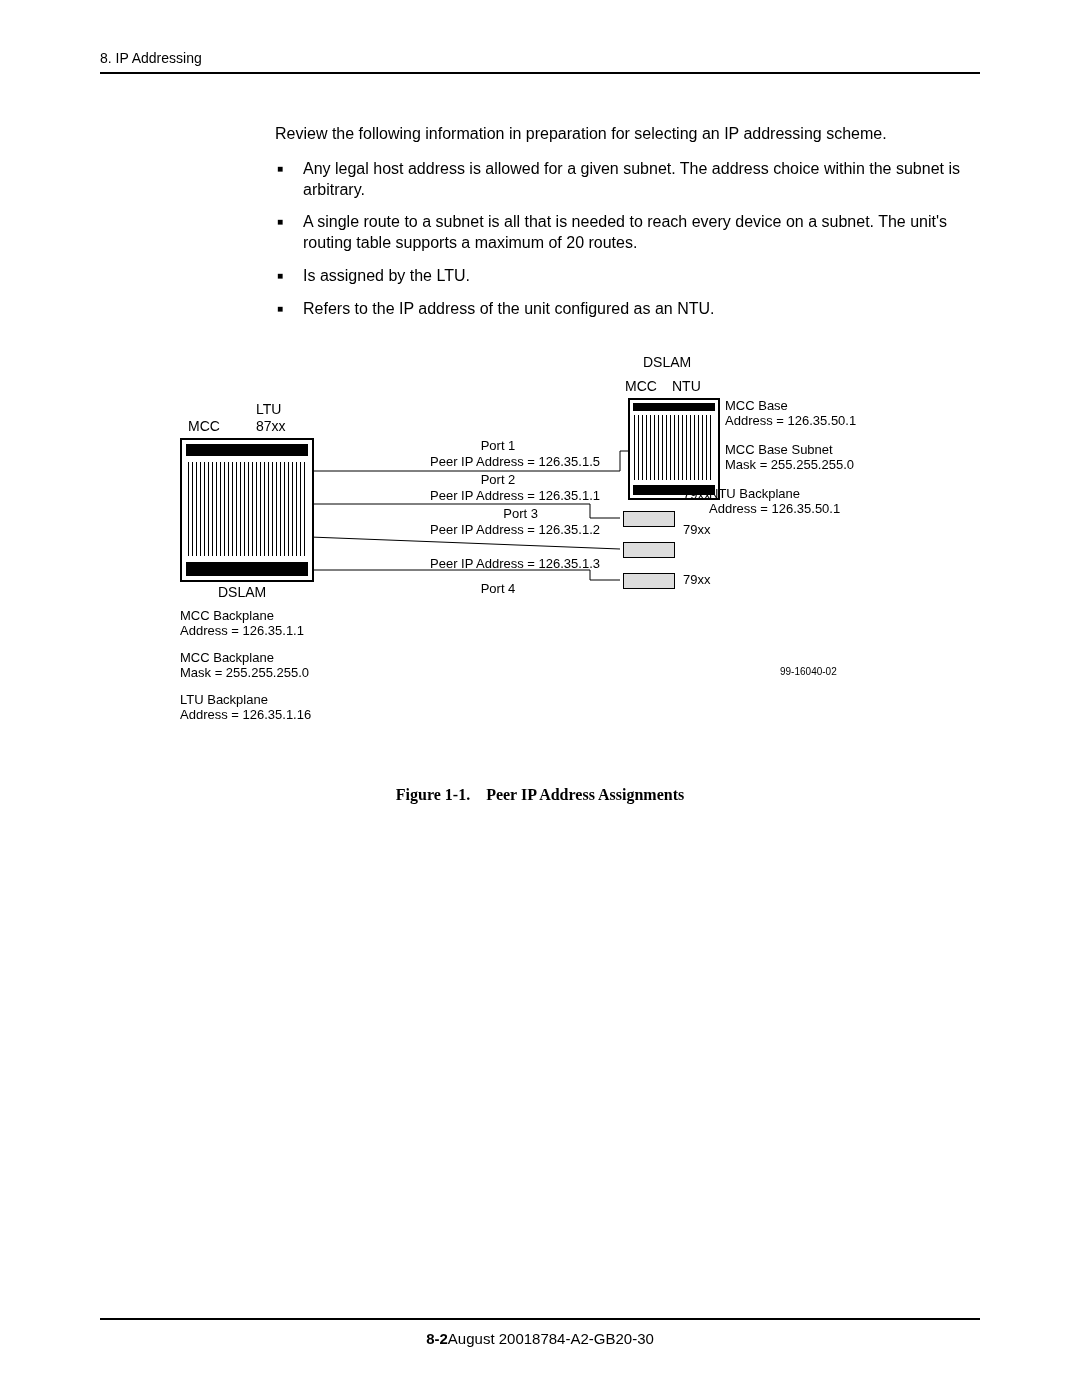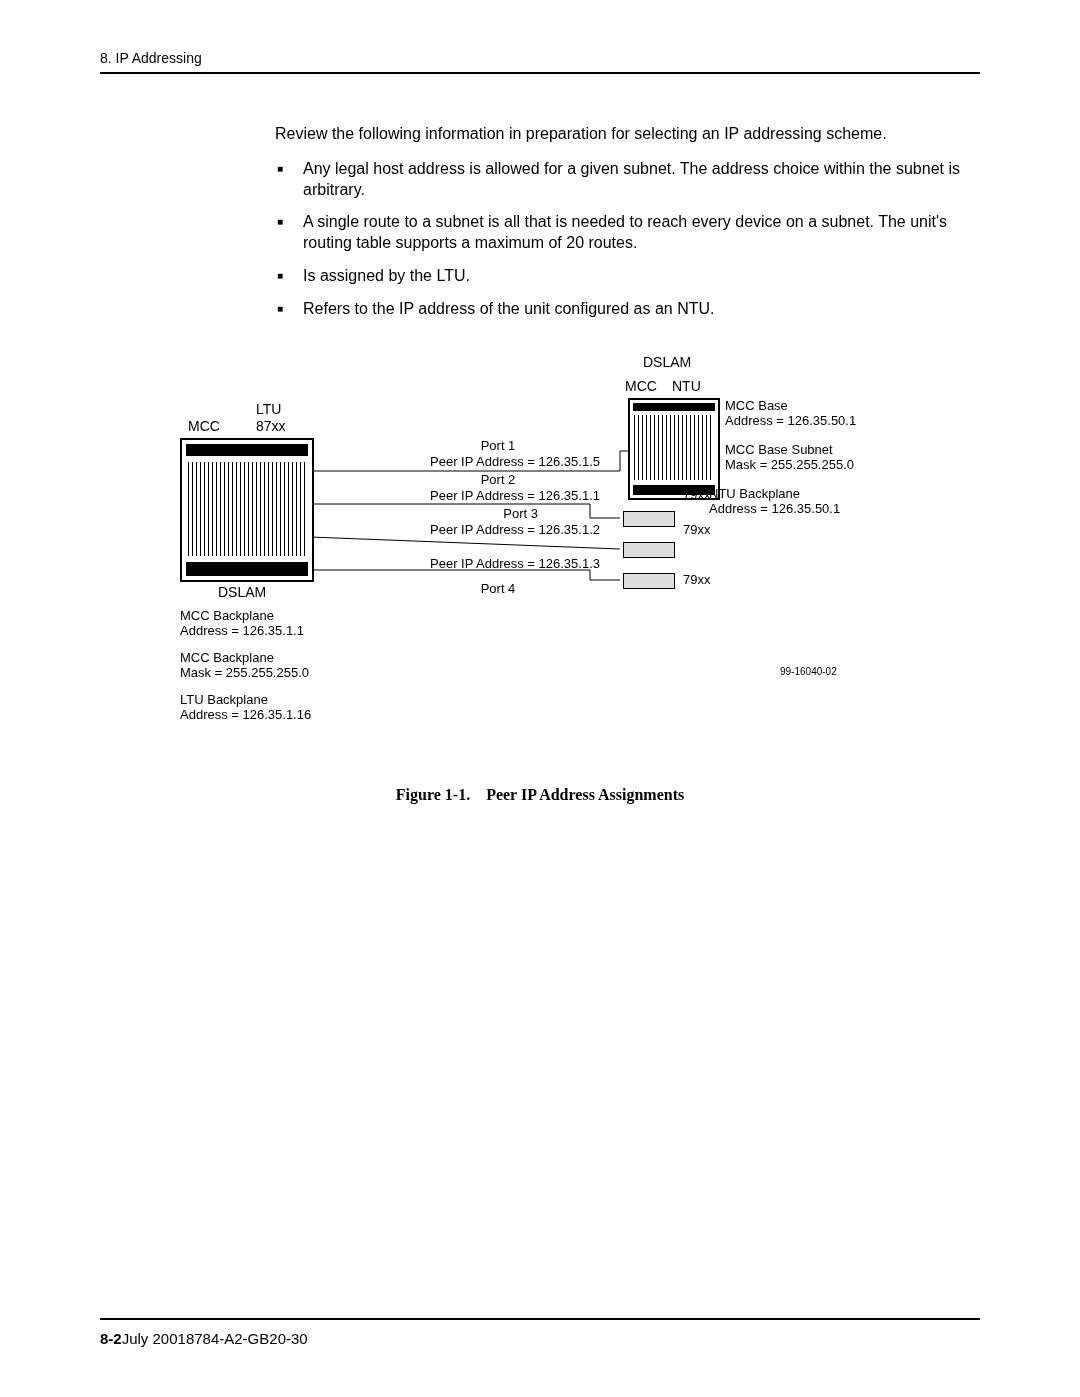--- a/index.html
+++ b/index.html
@@ -97,21 +97,21 @@
     left: 100px;
     right: 100px;
   }
   .footer-rule {
     border: none;
     border-top: 2px solid #000;
     margin: 0 0 10px 0;
   }
   .footer-row {
     display: flex;
-    justify-content: flex-start;
+    justify-content: center;
     font-size: 15px;
   }
   .footer-row .pg { font-weight: bold; }
   svg.wire { position:absolute; top:0; left:0; width:100%; height:100%; pointer-events:none; }
 </style>
 </head>
 <body>
 
 <div class="page">
 
@@ -205,18 +205,18 @@
 
     <div class="abs tinytxt" style="left:600px; top:310px;">99-16040-02</div>
   </div>
 
   <div class="figure-caption">Figure 1-1. Peer IP Address Assignments</div>
 
   <div class="footer">
     <hr class="footer-rule">
     <div class="footer-row">
       <span class="pg">8-2</span>
-      <span>July 2001</span>
+      <span>August 2001</span>
       <span>8784-A2-GB20-30</span>
     </div>
   </div>
 
 </div>
 
 </body></html>

